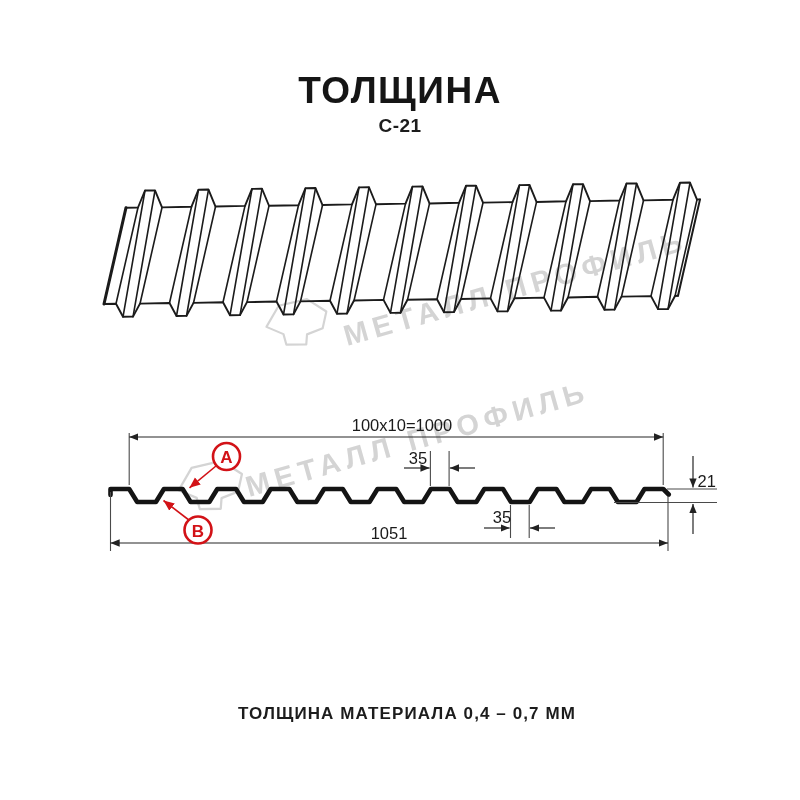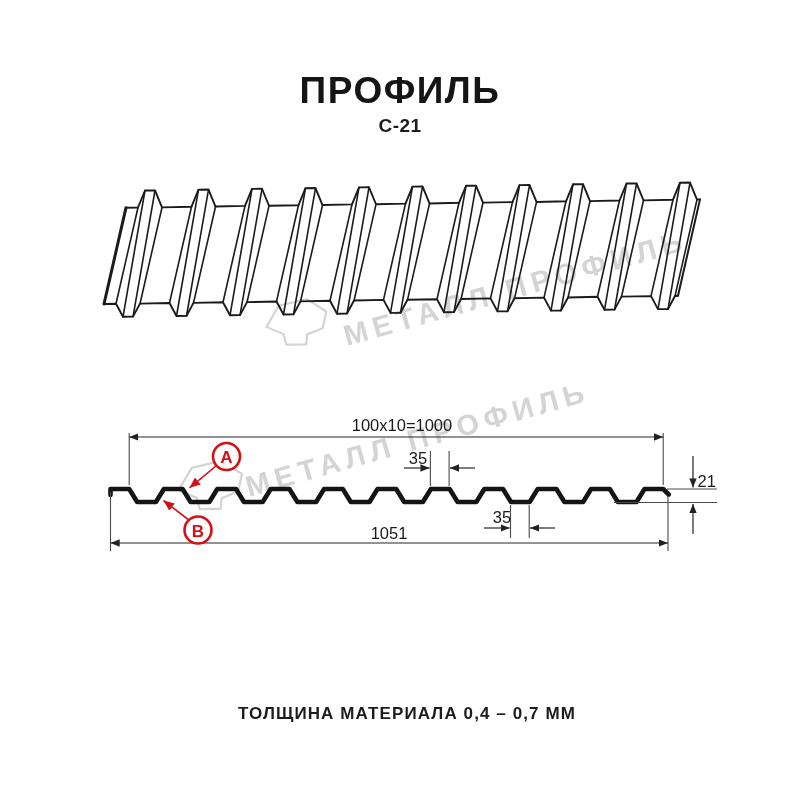--- a/index.html
+++ b/index.html
@@ -14,21 +14,21 @@
          font-size:17px;font-weight:600;letter-spacing:1.1px;color:#1c1c1c;}
   svg{position:absolute;left:0;top:0;}
   text.dim{font-family:"Liberation Sans",sans-serif;font-size:16.5px;fill:#1a1a1a;}
   text.wm{font-family:"Liberation Sans",sans-serif;font-size:29px;font-weight:700;
           letter-spacing:5.5px;}
   text.callout{font-family:"Liberation Sans",sans-serif;font-size:17px;font-weight:700;}
 </style>
 </head>
 <body>
 
-<div class="title">ПРОФИЛЬ</div>
+<div class="title">ТОЛЩИНА</div>
 <div class="subtitle">С-21</div>
 
 <svg class="stage" width="800" height="800" viewBox="0 0 800 800">
   <defs>
     <marker id="ab" viewBox="0 0 10 10" refX="9" refY="5" markerWidth="8.5" markerHeight="8.5" orient="auto-start-reverse">
         <path d="M0,1.4 L9,5 L0,8.6 z" fill="#222"></path>
       </marker>
     <marker id="ar" viewBox="0 0 10 10" refX="9" refY="5" markerWidth="7.5" markerHeight="7.5" orient="auto-start-reverse">
         <path d="M0,1.2 L9,5 L0,8.8 z" fill="#d21217"></path>
       </marker>

